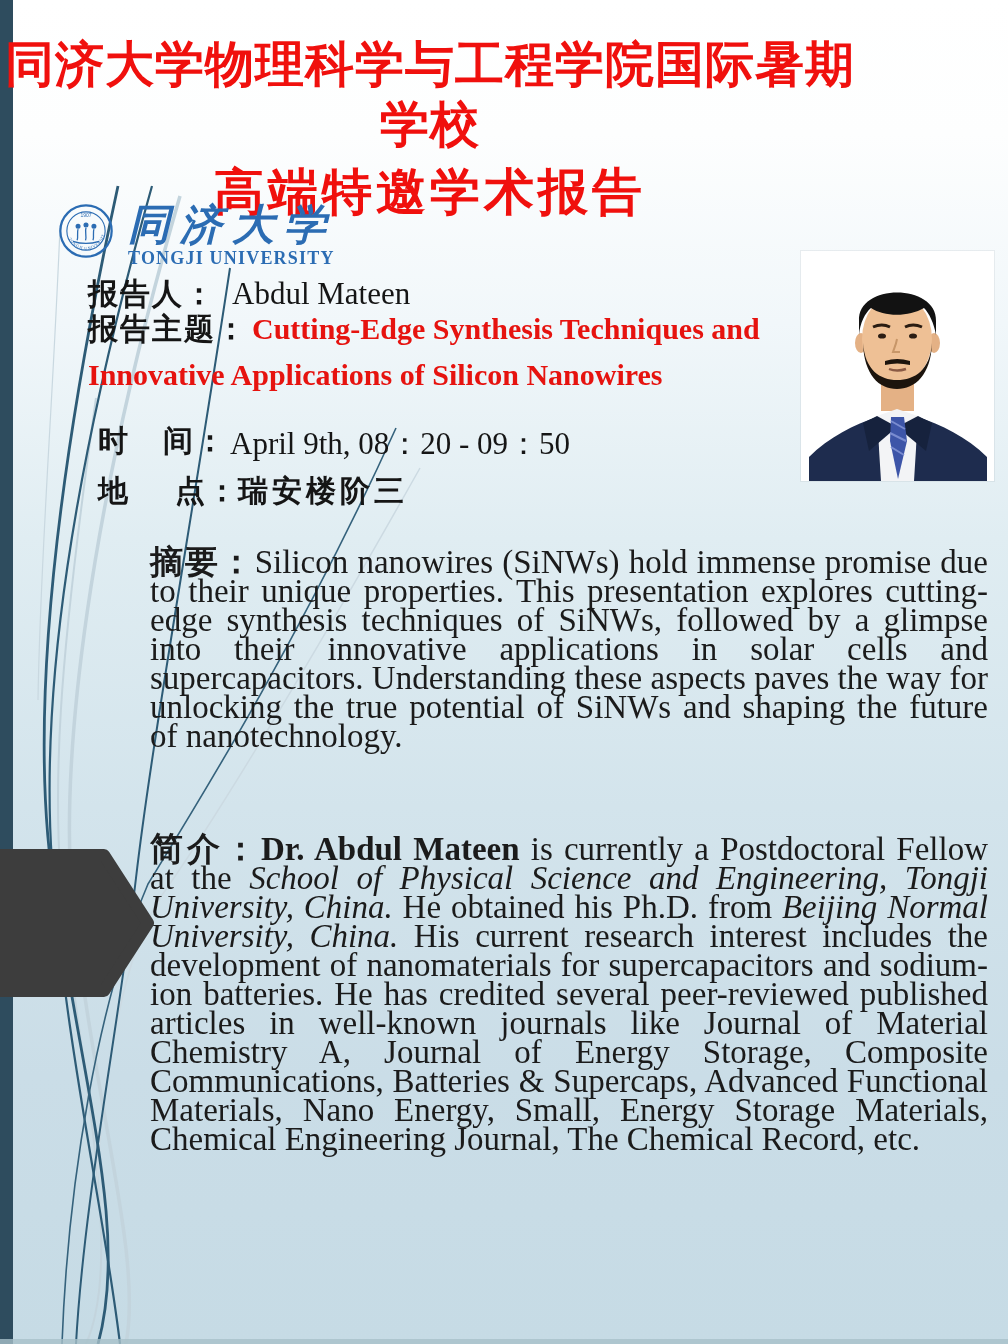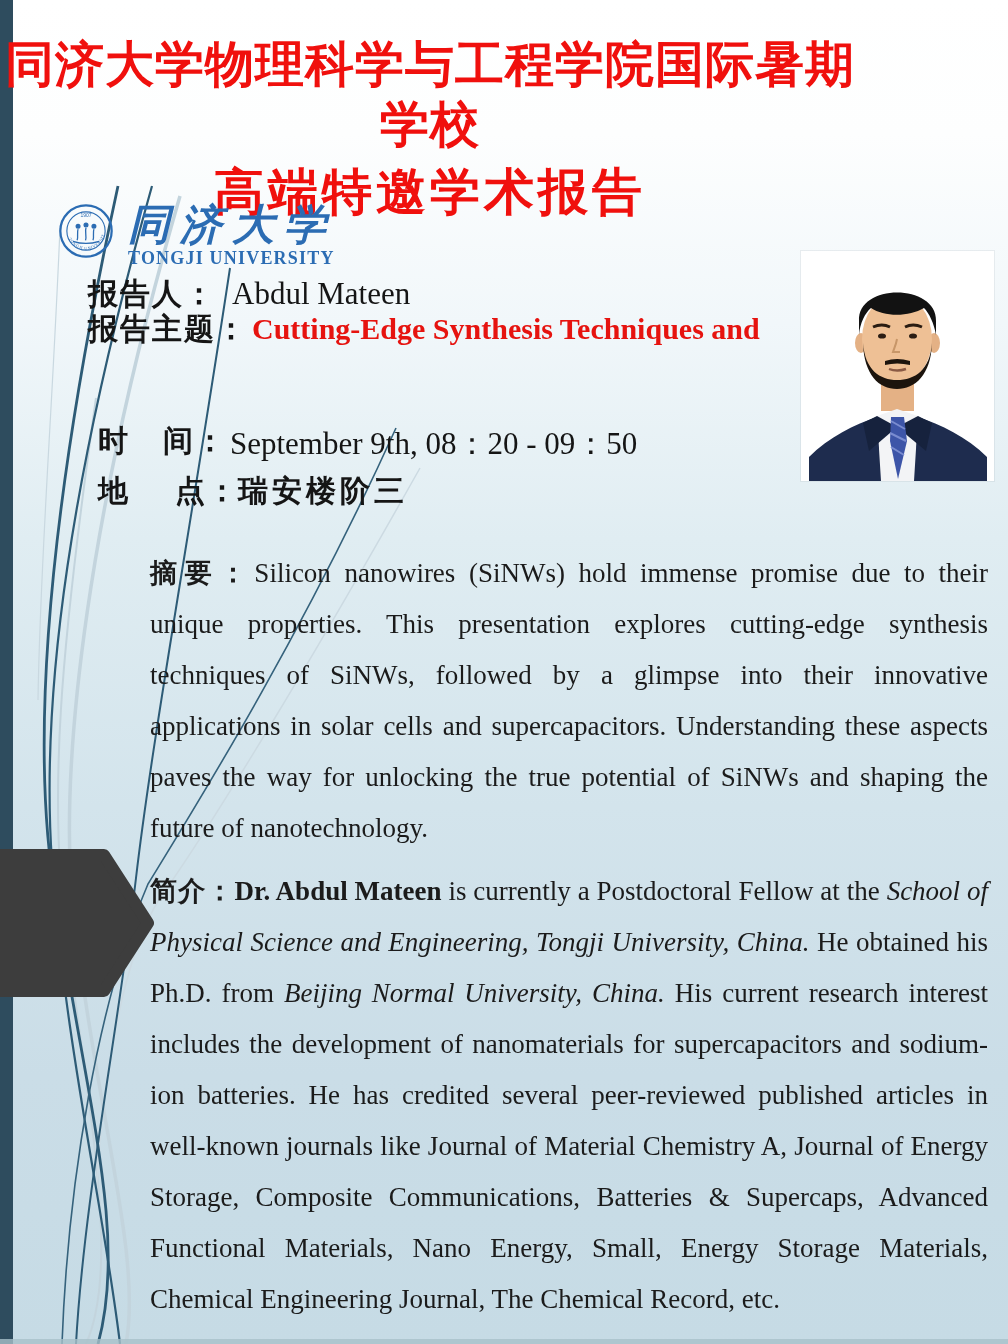--- a/index.html
+++ b/index.html
@@ -24,25 +24,25 @@
   .inforow{position:absolute;left:0;width:1008px;color:#151515;}
   .cjk-label{font-family:"Liberation Serif","DejaVu Serif",serif;font-weight:700;font-size:30px;letter-spacing:2px;}
   .val-serif{font-weight:400;font-size:31px;}
   .row-speaker{top:274px;}
   .row-topic{top:308px;left:88px;width:850px;line-height:41px;}
   .row-topic .red{color:#e6130f;font-weight:600;font-size:30px;}
   .row-time{top:421px;}
   .row-place{top:471px;}
   .abs-span{position:absolute;}
 
-  .para{position:absolute;left:150px;width:838px;font-size:27px;line-height:51px;
+  .para{position:absolute;left:150px;width:838px;font-size:33px;line-height:29px;
     text-align:justify;color:#1b1b1b;}
   .para .plabel{font-weight:700;letter-spacing:1px;}
   .para-abstract{top:548px;}
-  .para-bio{top:866px;}
+  .para-bio{top:835px;}
   .b{font-weight:700;}
   .i{font-style:italic;}
 
   .photo{position:absolute;left:801px;top:251px;width:193px;height:230px;background:#ffffff;
     box-shadow:0 0 0 1px rgba(120,140,150,.12);}
 </style>
 </head>
 <body>
 
 <div class="poster">
@@ -98,26 +98,27 @@
   </div>
 
   <div class="inforow row-speaker">
     <span class="abs-span cjk-label" style="left:88px;">报告人：</span>
     <span class="abs-span val-serif" style="left:232px;top:2px;">Abdul Mateen</span>
   </div>
 
   <div class="inforow row-topic">
     <span class="cjk-label">报告主题：</span>
     <span class="red">Cutting-Edge Synthesis Techniques and</span><br>
+    <span class="red">Innovative Applications of Silicon Nanowires</span>
   </div>
 
   <div class="inforow row-time">
     <span class="abs-span cjk-label" style="left:98px;">时</span>
     <span class="abs-span cjk-label" style="left:163px;">间：</span>
-    <span class="abs-span val-serif" style="left:230px;top:2px;">September 9th, 08：20 - 09：50</span>
+    <span class="abs-span val-serif" style="left:230px;top:2px;">April 9th, 08：20 - 09：50</span>
   </div>
 
   <div class="inforow row-place">
     <span class="abs-span cjk-label" style="left:98px;">地</span>
     <span class="abs-span cjk-label" style="left:175px;">点：</span>
     <span class="abs-span cjk-label" style="left:238px;letter-spacing:4px;text-align:center;">瑞安楼阶三</span>
   </div>
 
   <div class="para para-abstract">
     <span class="plabel">摘要：</span><span>Silicon nanowires (SiNWs) hold immense promise due to their unique properties. This presentation explores cutting-edge synthesis techniques of SiNWs, followed by a glimpse into their innovative applications in solar cells and supercapacitors. Understanding these aspects paves the way for unlocking the true potential of SiNWs and shaping the future of nanotechnology.</span>

